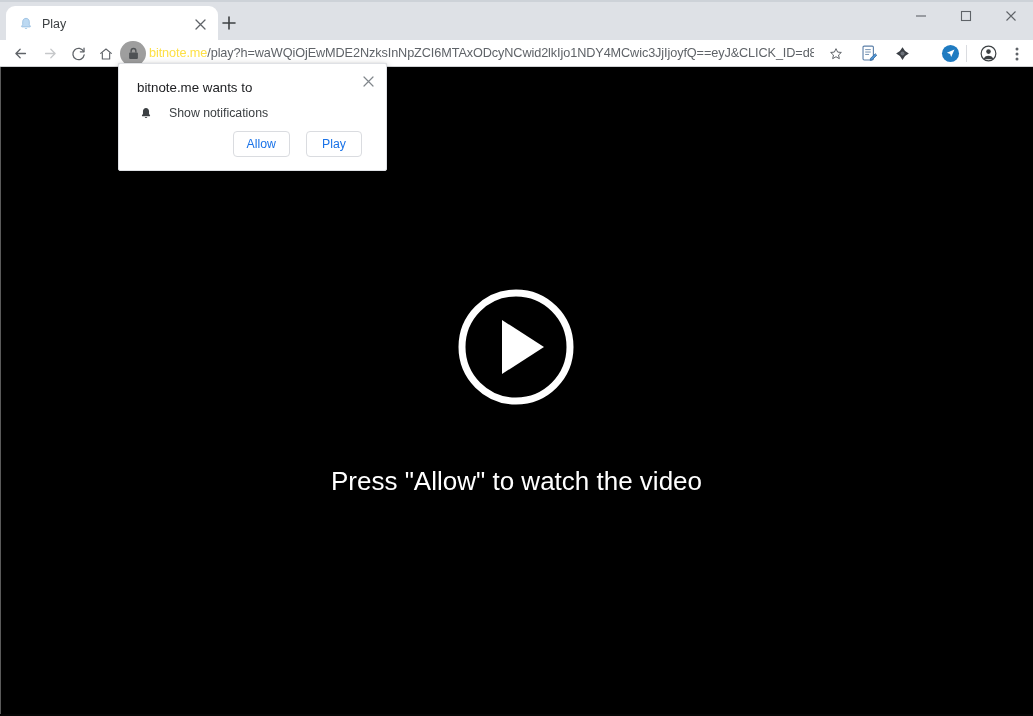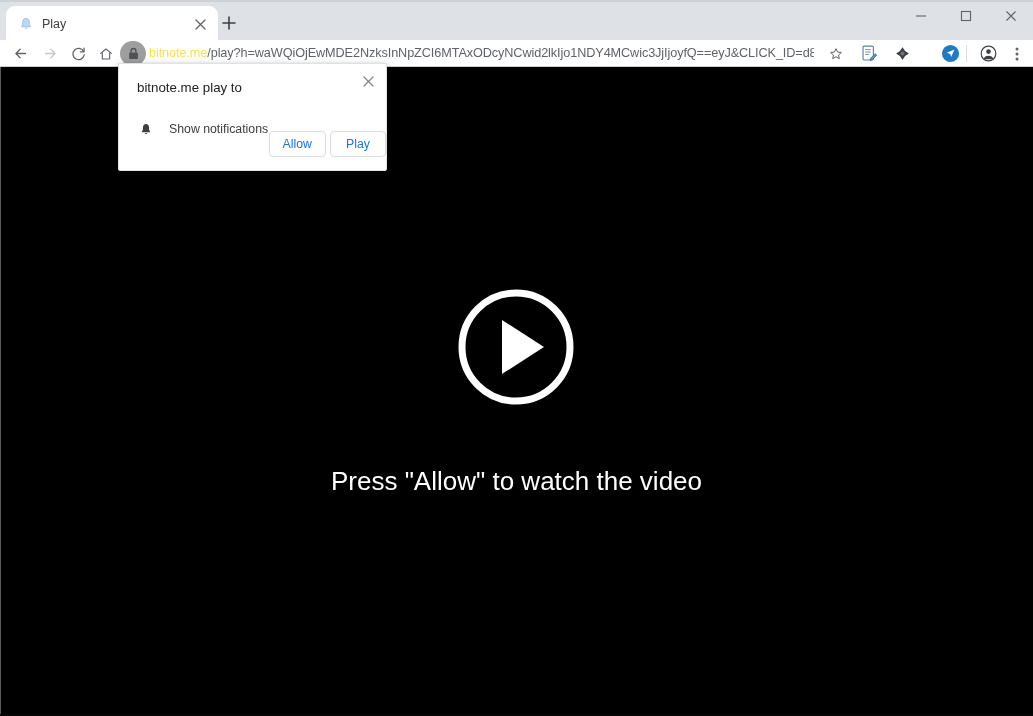--- a/index.html
+++ b/index.html
@@ -241,40 +241,39 @@
     width: 24px; height: 24px;
     display: flex;
     align-items: center;
     justify-content: center;
   }
   .perm-row {
     position: absolute;
     left: 18px; top: 40px;
     display: flex;
     align-items: center;
-    margin-top: 16px;
   }
   .perm-row-icon {
     width: 18px; height: 18px;
     display: flex;
     align-items: center;
     justify-content: center;
     margin-right: 14px;
   }
   .perm-row-label {
     font-size: 12.3px;
     color: #3c4043;
     line-height: 16px;
     white-space: nowrap;
   }
   .perm-actions {
     position: absolute;
-    right: 0; bottom: 13px;
-    display: flex;
-    gap: 4px;
+    right: 24px; bottom: 13px;
+    display: flex;
+    gap: 16px;
   }
   .perm-btn {
     min-width: 56px;
     height: 26px;
     padding: 0 13px;
     background: #ffffff;
     border: 1px solid #dadce0;
     border-radius: 4px;
     color: #1a73e8;
     font-size: 12.3px;
@@ -431,21 +430,21 @@
         <path d="M45 32 L87 59 L45 86 Z" fill="#ffffff"></path>
       </svg>
     </div>
 
     <div class="page-headline">Press "Allow" to watch the video</div>
 
     <div class="bottom-artifact"></div>
   </div>
 
   <div class="permbubble">
-    <div class="perm-title">bitnote.me play to</div>
+    <div class="perm-title">bitnote.me wants to</div>
 
     <div class="perm-close">
       <svg width="11" height="11" viewBox="0 0 11 11" aria-hidden="true">
         <path d="M1 1 L10 10 M10 1 L1 10" stroke="#80868b" stroke-width="1.2" fill="none" stroke-linecap="round"></path>
       </svg>
     </div>
 
     <div class="perm-row">
       <span class="perm-row-icon">
         <svg width="14" height="15" viewBox="0 0 24 24" aria-hidden="true">

